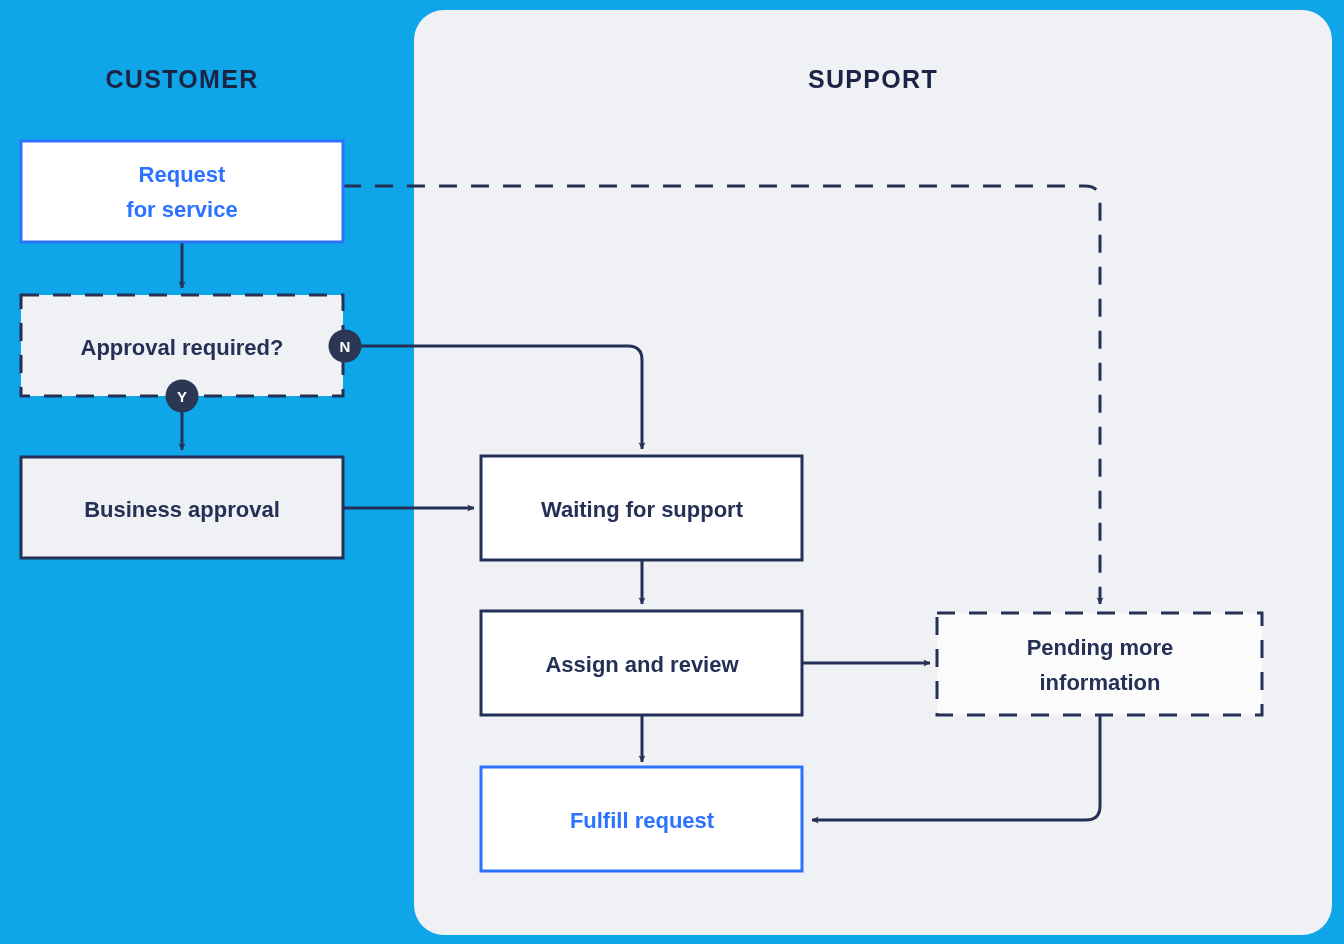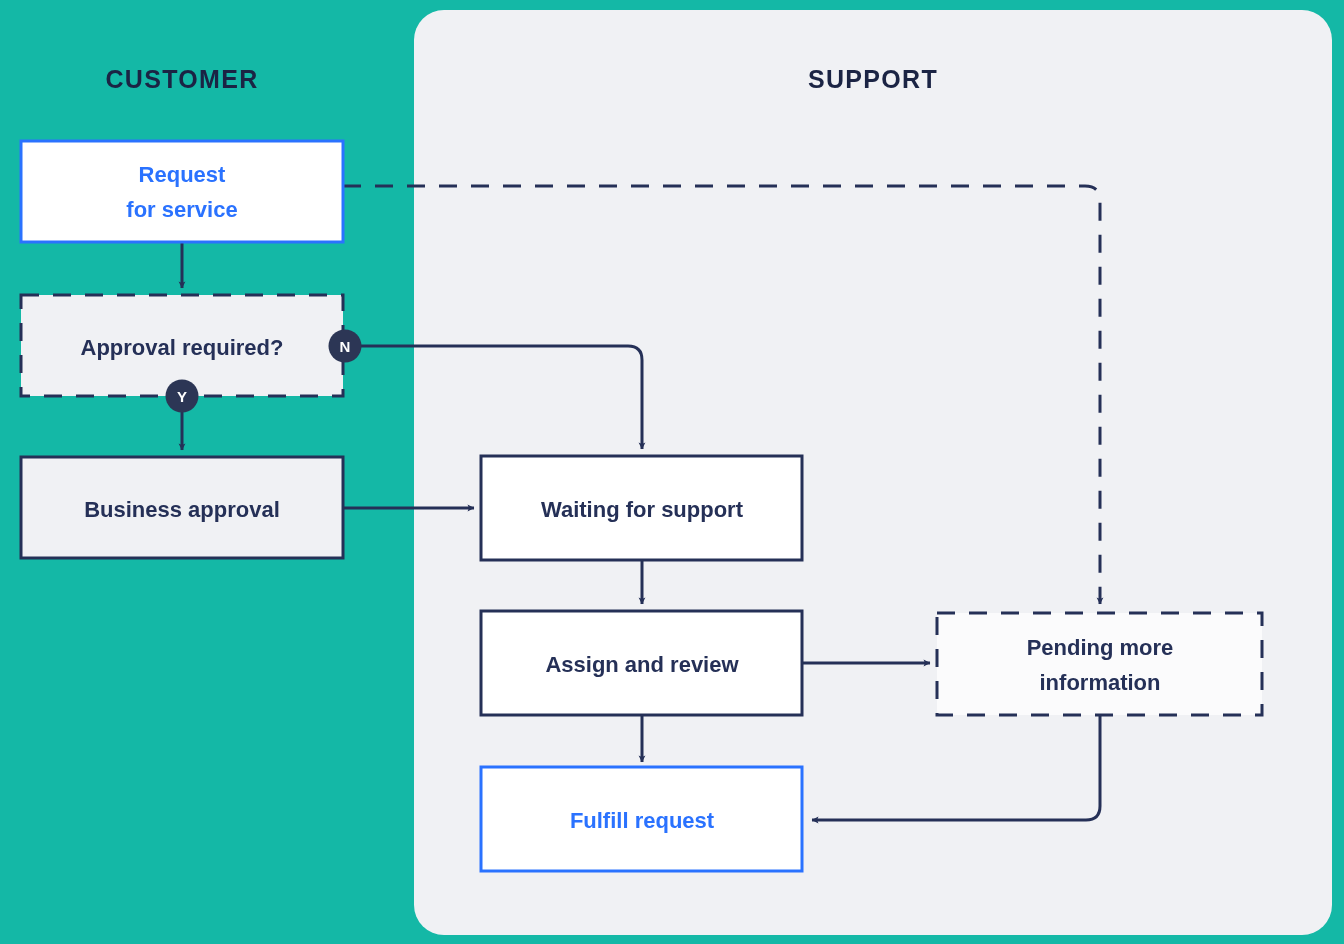--- a/index.html
+++ b/index.html
@@ -10,21 +10,21 @@
   body {
     width: 1344px;
     height: 944px;
     font-family: "Liberation Sans", sans-serif;
     overflow: hidden;
   }
   #stage {
     position: relative;
     width: 1344px;
     height: 944px;
-    background: #14b8a6;
+    background: #0ea5e9;
   }
   svg.flow {
     position: absolute;
     inset: 0;
     width: 1344px;
     height: 944px;
     display: block;
   }
   .lane-title {
     font-family: "Liberation Sans", sans-serif;

